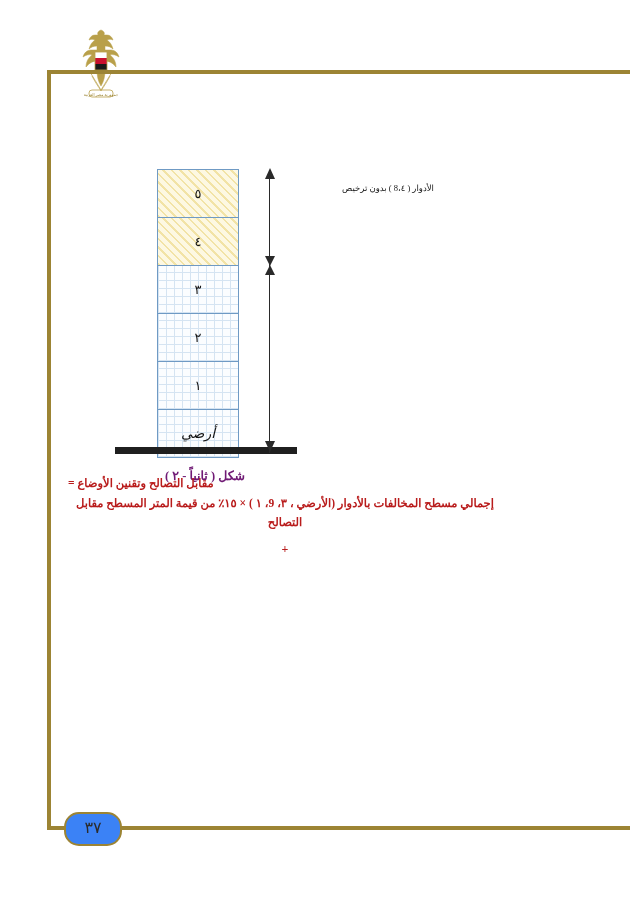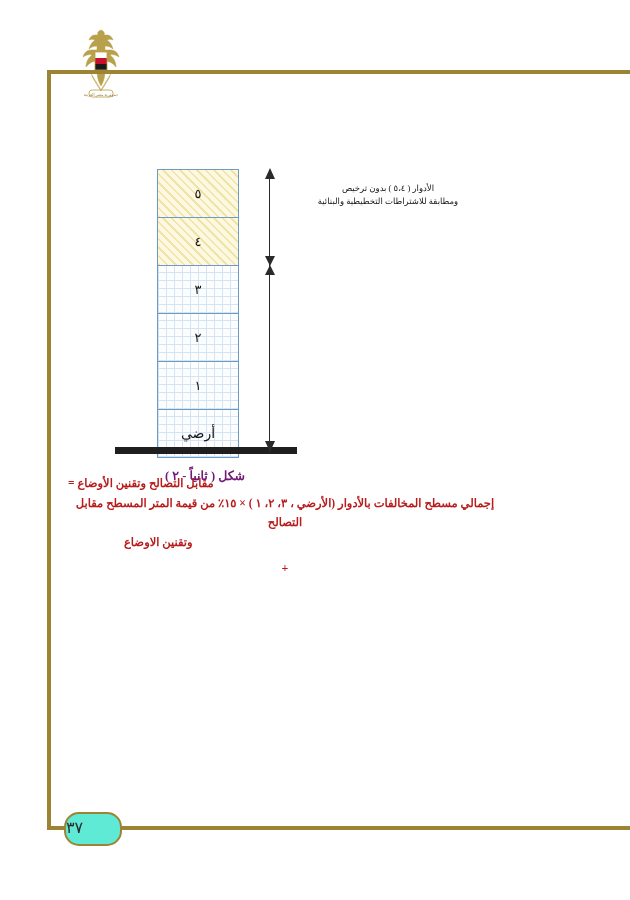--- a/index.html
+++ b/index.html
@@ -54,25 +54,25 @@
 
   
   .page-badge {
     position: absolute;
     left: 64px;
     top: 812px;
     width: 54px;
     height: 30px;
     border: 2px solid #9c8434;
     border-radius: 15px;
-    background: #5eead4;
+    background: #3b82f6;
     color: #2b2b2b;
     font-size: 16px;
     line-height: 28px;
-    text-align: left;
+    text-align: center;
     font-family: "Liberation Serif", "DejaVu Serif", serif;
   }
 
   
   .diagram {
     position: absolute;
     left: 110px;
     top: 160px;
     width: 400px;
     height: 310px;
@@ -87,21 +87,21 @@
   }
   .floor {
     position: relative;
     box-sizing: border-box;
     border-bottom: 1px solid #6f9ac4;
     display: flex;
     align-items: center;
     justify-content: center;
     color: #1a1a1a;
   }
-  .floor:last-child { border-bottom: none; }
+  .floor:last-child { border-bottom: none; font-style: italic; }
 
   .floor.hatched {
     background-color: #fdf7df;
     background-image: repeating-linear-gradient(
       45deg,
       #f2e3a6 0px,
       #f2e3a6 1.6px,
       #fdf8e2 1.6px,
       #fdf8e2 6px
     );
@@ -280,32 +280,30 @@
 
     <div class="ground-line"></div>
 
     <div class="dim-axis"></div>
     <div class="arrowhead arrow-up-top"></div>
     <div class="arrowhead arrow-dn-mid"></div>
     <div class="arrowhead arrow-up-mid"></div>
     <div class="arrowhead arrow-dn-bot"></div>
 
     <div class="side-label side-label-top">
-      <div>الأدوار ( ٥،٤ ) بدون ترخيص</div>
-      <div>ومطابقة للاشتراطات التخطيطية والبنائية</div>
+      <div>الأدوار ( 8،٤ ) بدون ترخيص</div>
     </div>
 
     <div class="side-label side-label-bottom">
     </div>
   </div>
 
   <div class="fig-caption">شكل ( ثانياً - ٢ )</div>
 
   <div class="formula">
     <div class="formula-line l1">مقابل التصالح وتقنين الأوضاع =</div>
-    <div class="formula-line l2">إجمالي مسطح المخالفات بالأدوار (الأرضي ، ٣، ٢، ١ ) × ١٥٪ من قيمة المتر المسطح مقابل التصالح</div>
-    <div class="formula-line l3">وتقنين الاوضاع</div>
+    <div class="formula-line l2">إجمالي مسطح المخالفات بالأدوار (الأرضي ، ٣، 9، ١ ) × ١٥٪ من قيمة المتر المسطح مقابل التصالح</div>
     <div class="formula-plus">+</div>
   </div>
 
   <div class="page-badge">٣٧</div>
 
 </div>
 
 </body></html>

